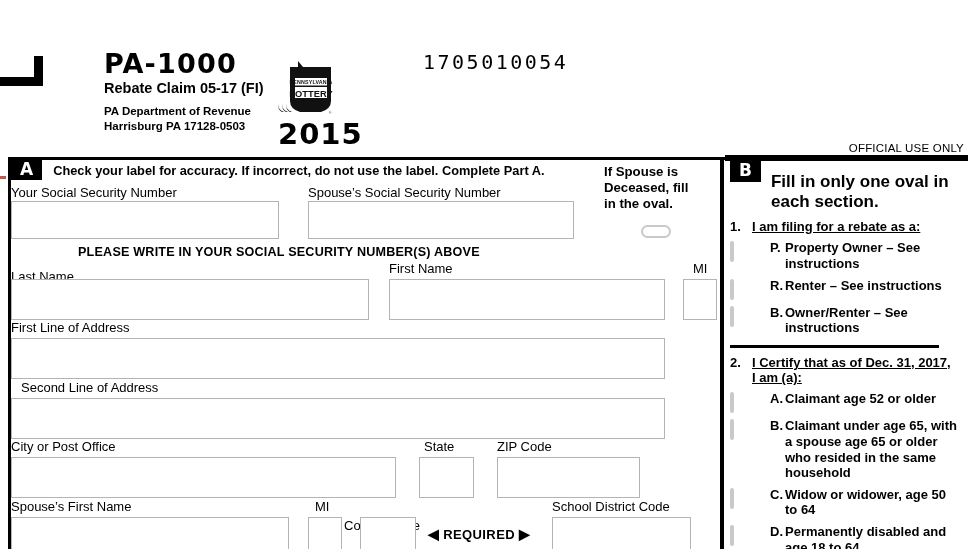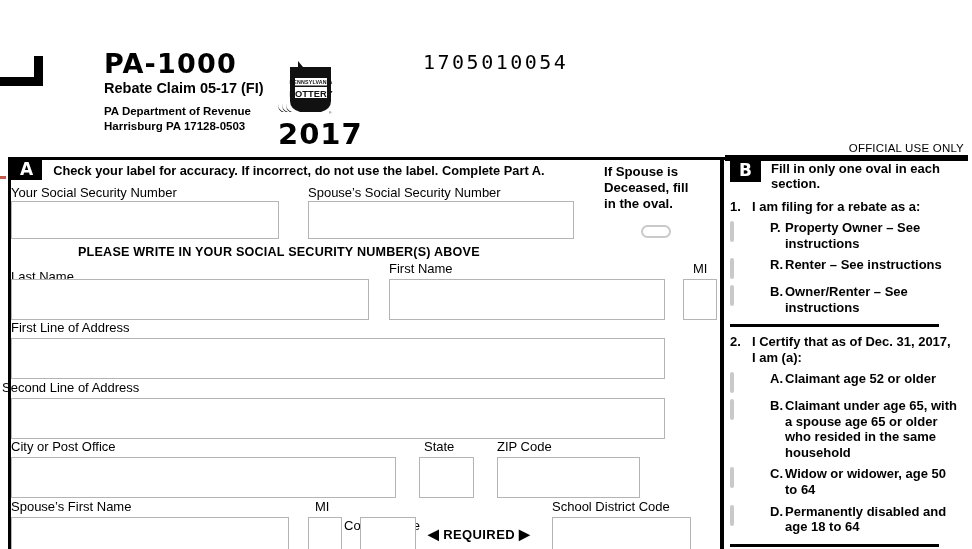--- a/index.html
+++ b/index.html
@@ -219,41 +219,43 @@
 
   
   .partB {
     position: absolute;
     left: 730px;
     top: 161px;
     width: 234px;
   }
   .partB-head { display: flex; align-items: flex-start; }
   .partB-head .txt {
-    font-size: 13px;
+    font-size: 17px;
     font-weight: bold;
     line-height: 1.18;
     margin-left: 10px;
     width: 182px;
+    margin-top: 11px;
   }
   .q-row {
     display: flex;
     margin-top: 7px;
   }
   .q-num {
     font-size: 13px;
     font-weight: bold;
     width: 22px;
     flex: 0 0 22px;
   }
   .q-txt {
     font-size: 13px;
     font-weight: bold;
     line-height: 1.18;
     width: 200px;
+    text-decoration: underline;
   }
   .opt-row {
     display: flex;
     align-items: flex-start;
     margin-top: 6px;
   }
   .opt-oval-cell {
     width: 40px;
     flex: 0 0 40px;
     padding-top: 3px;
@@ -304,21 +306,21 @@
     </g>
     <path d="M14 10 L22 10 L22 4 L27 10 L55 10 L55 44 Q55 52 45 55 L24 55 Q14 52 14 44 Z" fill="#111"></path>
     <rect x="19" y="21" width="32" height="7.5" fill="#fff"></rect>
     <rect x="19" y="30" width="32" height="11" fill="#fff"></rect>
     <text x="35" y="27" font-family="'Liberation Sans',sans-serif" font-size="5.3" font-weight="bold" text-anchor="middle" fill="#111" letter-spacing="0.2">PENNSYLVANIA</text>
     <text x="35" y="39.5" font-family="'Liberation Sans',sans-serif" font-size="9.3" font-weight="bold" text-anchor="middle" fill="#111" letter-spacing="0.1">LOTTERY</text>
     <text x="53" y="57" font-family="'Liberation Sans',sans-serif" font-size="3.4" fill="#111">®</text>
   </svg>
 </div>
 
-<div class="year">2017</div>
+<div class="year">2015</div>
 
 <div class="control-no">1705010054</div>
 
 <div class="official">OFFICIAL USE ONLY</div>
 <div class="official-bar"></div>
 
 <div class="form-frame"></div>
 <div class="part-divider"></div>
 <div class="left-tick"></div>
 
@@ -349,21 +351,21 @@
 
 <div class="abs fld-label" style="left:389px; top:262px;">First Name</div>
 <div class="abs box" style="left:389px; top:279px; width:276px; height:41px;"></div>
 
 <div class="abs fld-label" style="left:693px; top:262px;">MI</div>
 <div class="abs box" style="left:683px; top:279px; width:34px; height:41px;"></div>
 
 <div class="abs fld-label" style="left:11px; top:321px;">First Line of Address</div>
 <div class="abs box" style="left:11px; top:338px; width:654px; height:41px;"></div>
 
-<div class="abs fld-label" style="left:2px; top:381px;">Second Line of Address</div>
+<div class="abs fld-label" style="left:21px; top:381px;">Second Line of Address</div>
 <div class="abs box" style="left:11px; top:398px; width:654px; height:41px;"></div>
 
 <div class="abs fld-label" style="left:11px; top:440px;">City or Post Office</div>
 <div class="abs box" style="left:11px; top:457px; width:385px; height:41px;"></div>
 
 <div class="abs fld-label" style="left:424px; top:440px;">State</div>
 <div class="abs box" style="left:419px; top:457px; width:55px; height:41px;"></div>
 
 <div class="abs fld-label" style="left:497px; top:440px;">ZIP Code</div>
 <div class="abs box" style="left:497px; top:457px; width:143px; height:41px;"></div>

